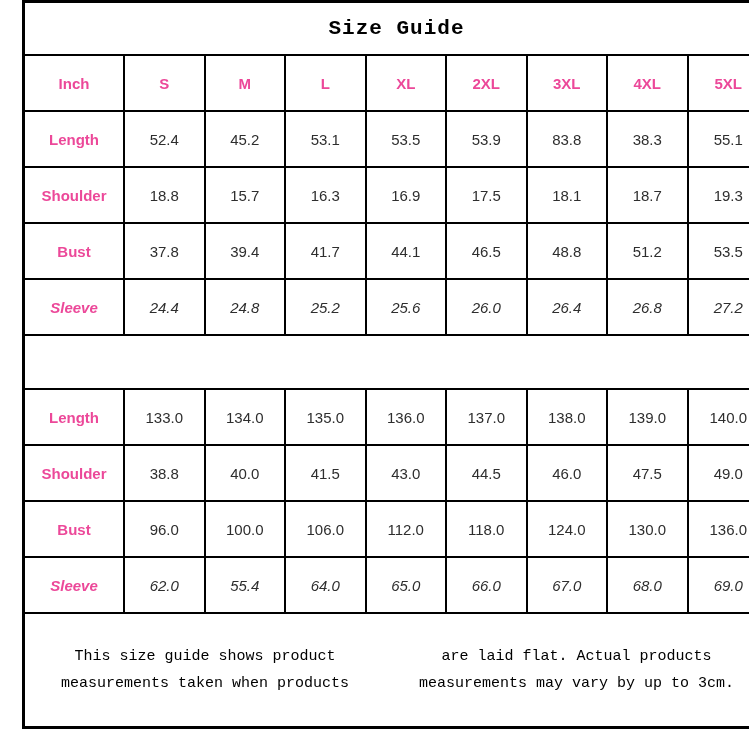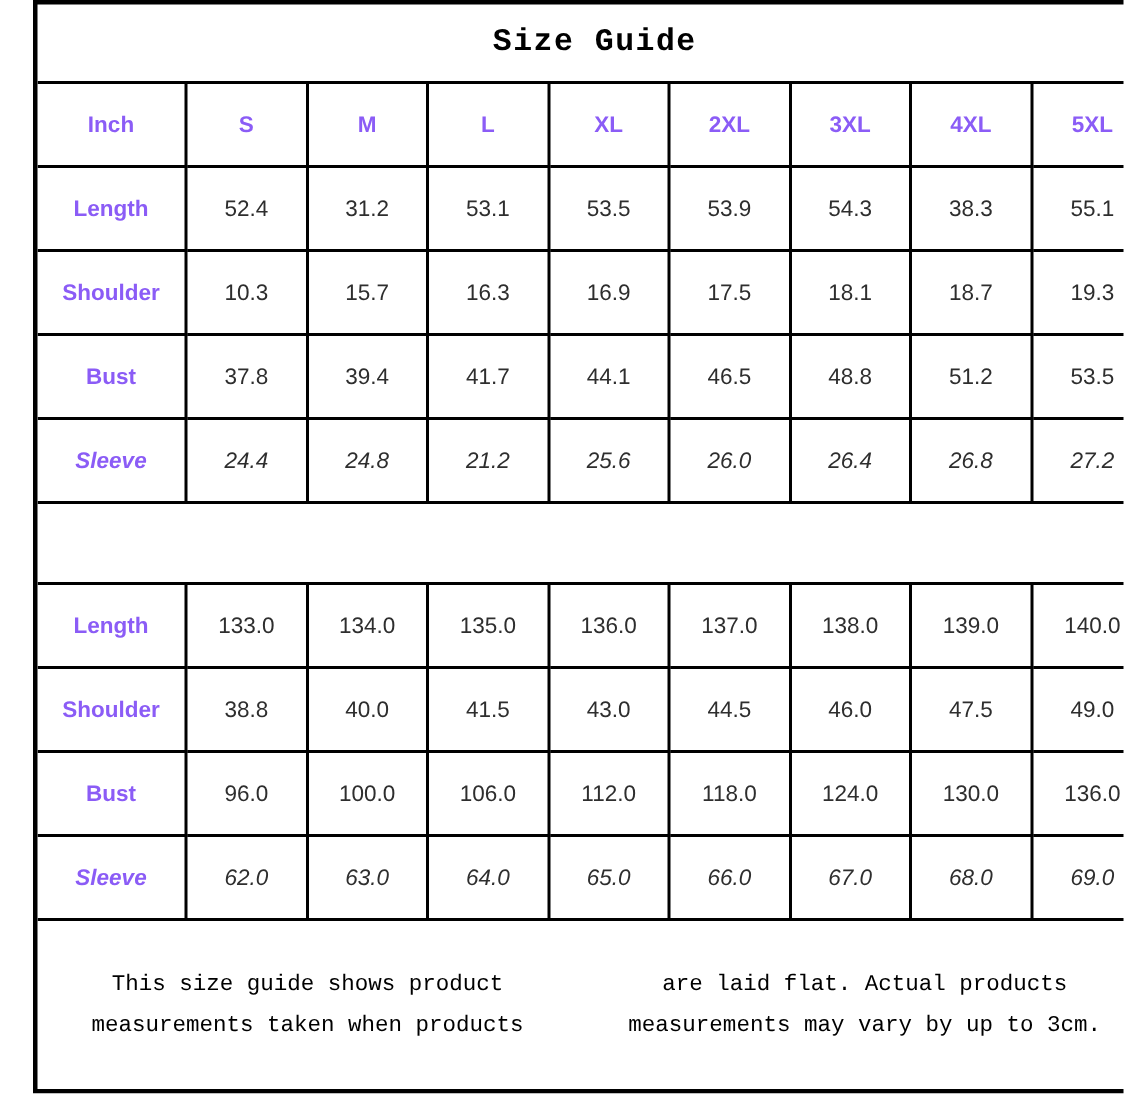--- a/index.html
+++ b/index.html
@@ -42,21 +42,21 @@
     padding: 0;
     text-align: center;
     vertical-align: middle;
     font-family: "Liberation Sans", sans-serif;
     font-size: 15px;
     color: #2e2e2e;
     font-weight: normal;
   }
   table.sizetable th {
     font-weight: bold;
-    color: #8b5cf6;
+    color: #ec4899;
     text-align: center;
   }
   table.sizetable tr > *:first-child { border-left: 0; }
   table.sizetable tr > *:last-child  { border-right: 0; }
   table.sizetable tr:first-child > * { border-top: 0; }
   table.sizetable tr:last-child  > * { border-bottom: 0; font-style: italic; }
   .spacer-row {
     height: 52px;
     border-top: 2px solid #000;
     border-bottom: 2px solid #000;
@@ -104,31 +104,31 @@
       <th>L</th>
       <th>XL</th>
       <th>2XL</th>
       <th>3XL</th>
       <th>4XL</th>
       <th>5XL</th>
     </tr>
     <tr>
       <th>Length</th>
       <td>52.4</td>
-      <td>31.2</td>
+      <td>45.2</td>
       <td>53.1</td>
       <td>53.5</td>
       <td>53.9</td>
-      <td>54.3</td>
+      <td>83.8</td>
       <td>38.3</td>
       <td>55.1</td>
     </tr>
     <tr>
       <th>Shoulder</th>
-      <td>10.3</td>
+      <td>18.8</td>
       <td>15.7</td>
       <td>16.3</td>
       <td>16.9</td>
       <td>17.5</td>
       <td>18.1</td>
       <td>18.7</td>
       <td>19.3</td>
     </tr>
     <tr>
       <th>Bust</th>
@@ -138,21 +138,21 @@
       <td>44.1</td>
       <td>46.5</td>
       <td>48.8</td>
       <td>51.2</td>
       <td>53.5</td>
     </tr>
     <tr>
       <th>Sleeve</th>
       <td>24.4</td>
       <td>24.8</td>
-      <td>21.2</td>
+      <td>25.2</td>
       <td>25.6</td>
       <td>26.0</td>
       <td>26.4</td>
       <td>26.8</td>
       <td>27.2</td>
     </tr>
   </tbody>
     </table>
 
   <div class="spacer-row"></div>
@@ -199,21 +199,21 @@
       <td>106.0</td>
       <td>112.0</td>
       <td>118.0</td>
       <td>124.0</td>
       <td>130.0</td>
       <td>136.0</td>
     </tr>
     <tr>
       <th>Sleeve</th>
       <td>62.0</td>
-      <td>63.0</td>
+      <td>55.4</td>
       <td>64.0</td>
       <td>65.0</td>
       <td>66.0</td>
       <td>67.0</td>
       <td>68.0</td>
       <td>69.0</td>
     </tr>
   </tbody>
     </table>
 

